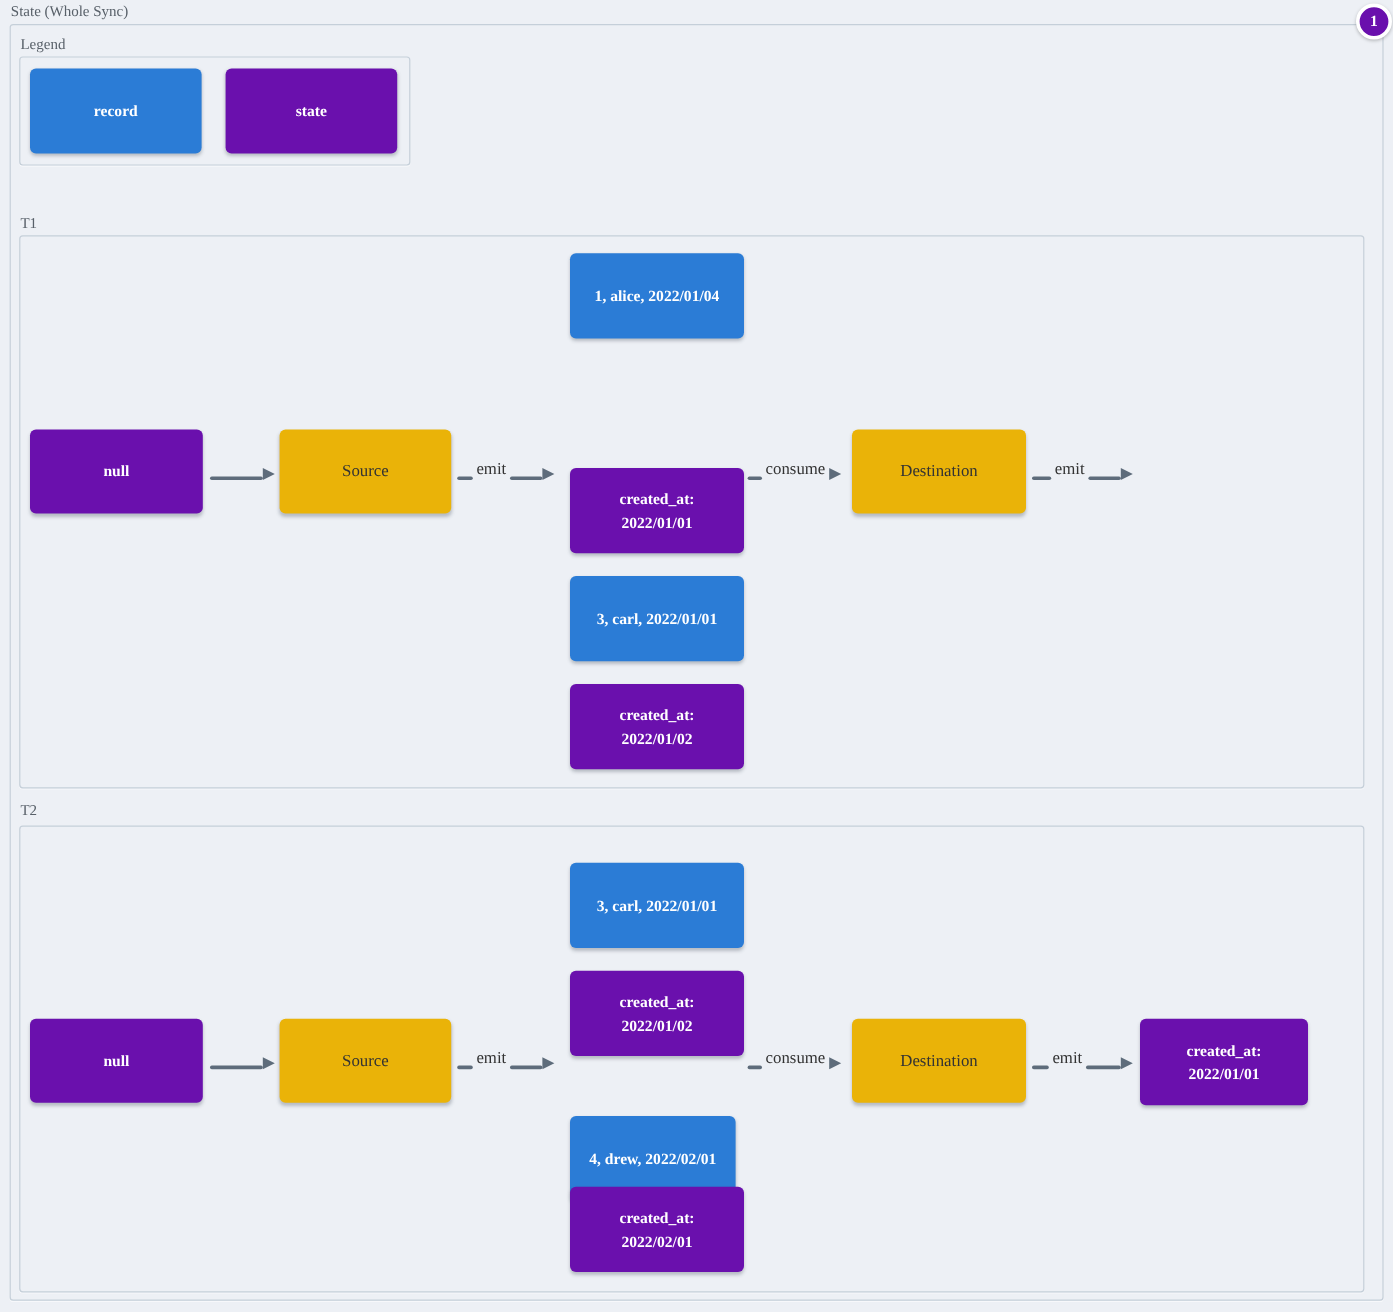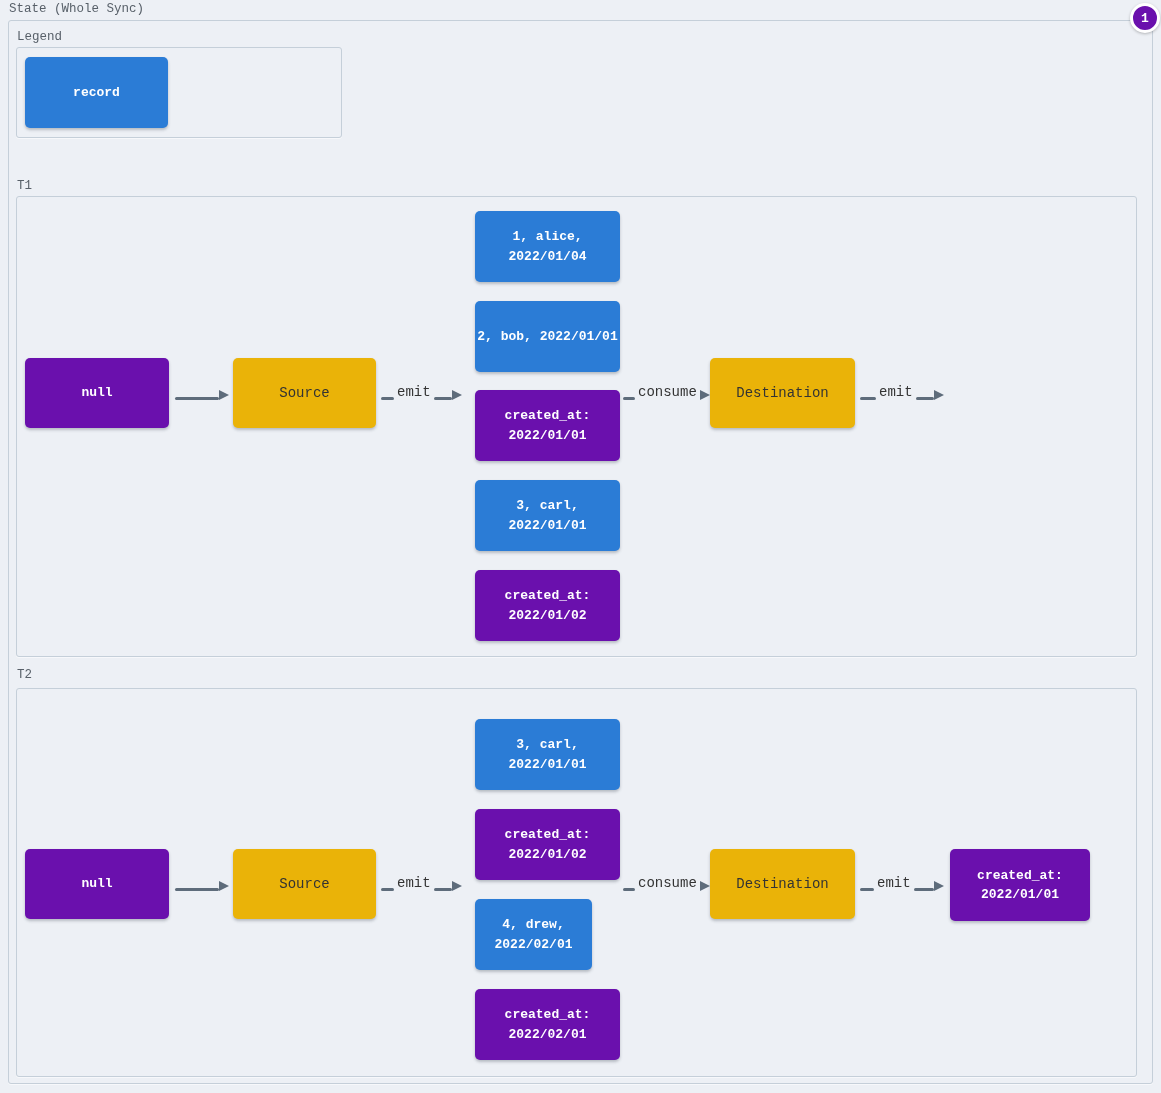--- a/index.html
+++ b/index.html
@@ -1,21 +1,21 @@
 <!DOCTYPE html>
 <html><head>
 <meta charset="utf-8">
 <style>
   html, body { margin: 0; padding: 0; background: #edf0f5; }
   .canvas {
     position: relative;
     width: 1161px;
     height: 1093px;
     background: #edf0f5;
-    font-family: Liberation Mono, monospace;
+    font-family: Liberation Serif, serif;
     overflow: hidden;
   }
   .group {
     position: absolute;
     border: 1px solid #c5cfd9;
     border-radius: 3px;
     box-shadow: 0 1px 0 rgba(255,255,255,0.55);
   }
   .group-label {
     position: absolute;
@@ -86,20 +86,21 @@
 <div class="canvas">
 
   <div class="group-label" style="left:9px; top:2px;">State (Whole Sync)</div>
   <div class="group" style="left:8px; top:20px; width:1143px; height:1062px;"></div>
 
   <div class="badge">1</div>
 
   <div class="group-label" style="left:17px; top:30px;">Legend</div>
   <div class="group" style="left:16px; top:47px; width:324px; height:89px;"></div>
   <div class="node" style="left:25px; top:57px; width:143px; height:71px;" data-type="record">record</div>
+  <div class="node" style="left:188px; top:57px; width:143px; height:71px;" data-type="state">state</div>
 
   <div class="group-label" style="left:17px; top:179px;">T1</div>
   <div class="group" style="left:16px; top:196px; width:1119px; height:459px;"></div>
 
   <div class="node" style="left:25px; top:358px; width:144px; height:70px;" data-type="state">null</div>
 
   <div class="edge" style="left:175px; top:393px; width:54px;">
     <span class="seg grow"></span>
     <span class="arrowhead"></span>
   </div>
@@ -107,21 +108,20 @@
   <div class="node plain" style="left:233px; top:358px; width:143px; height:70px;">Source</div>
 
   <div class="edge" style="left:381px; top:393px; width:81px;">
     <span class="seg dash"></span>
     <span class="edge-label">emit</span>
     <span class="seg grow"></span>
     <span class="arrowhead"></span>
   </div>
 
   <div class="node" style="left:475px; top:211px; width:145px; height:71px;" data-type="record">1, alice, 2022/01/04</div>
-  <div class="node" style="left:475px; top:301px; width:145px; height:71px;" data-type="record">2, bob, 2022/01/01</div>
   <div class="node" style="left:475px; top:390px; width:145px; height:71px;" data-type="state">created_at:
 2022/01/01</div>
   <div class="node" style="left:475px; top:480px; width:145px; height:71px;" data-type="record">3, carl, 2022/01/01</div>
   <div class="node" style="left:475px; top:570px; width:145px; height:71px;" data-type="state">created_at:
 2022/01/02</div>
 
   <div class="edge" style="left:623px; top:393px; width:82px;">
     <span class="seg dash" style="width:12px"></span>
     <span class="edge-label">consume</span>
     <span class="arrowhead"></span>
@@ -151,21 +151,21 @@
   <div class="edge" style="left:381px; top:884px; width:81px;">
     <span class="seg dash"></span>
     <span class="edge-label">emit</span>
     <span class="seg grow"></span>
     <span class="arrowhead"></span>
   </div>
 
   <div class="node" style="left:475px; top:719px; width:145px; height:71px;" data-type="record">3, carl, 2022/01/01</div>
   <div class="node" style="left:475px; top:809px; width:145px; height:71px;" data-type="state">created_at:
 2022/01/02</div>
-  <div class="node" style="left:475px; top:899px; width:117px; height:71px;" data-type="record">4, drew, 2022/02/01</div>
+  <div class="node" style="left:475px; top:930px; width:138px; height:71px;" data-type="record">4, drew, 2022/02/01</div>
   <div class="node" style="left:475px; top:989px; width:145px; height:71px;" data-type="state">created_at:
 2022/02/01</div>
 
   <div class="edge" style="left:623px; top:884px; width:82px;">
     <span class="seg dash" style="width:12px"></span>
     <span class="edge-label">consume</span>
     <span class="arrowhead"></span>
   </div>
 
   <div class="node plain" style="left:710px; top:849px; width:145px; height:70px;">Destination</div>

